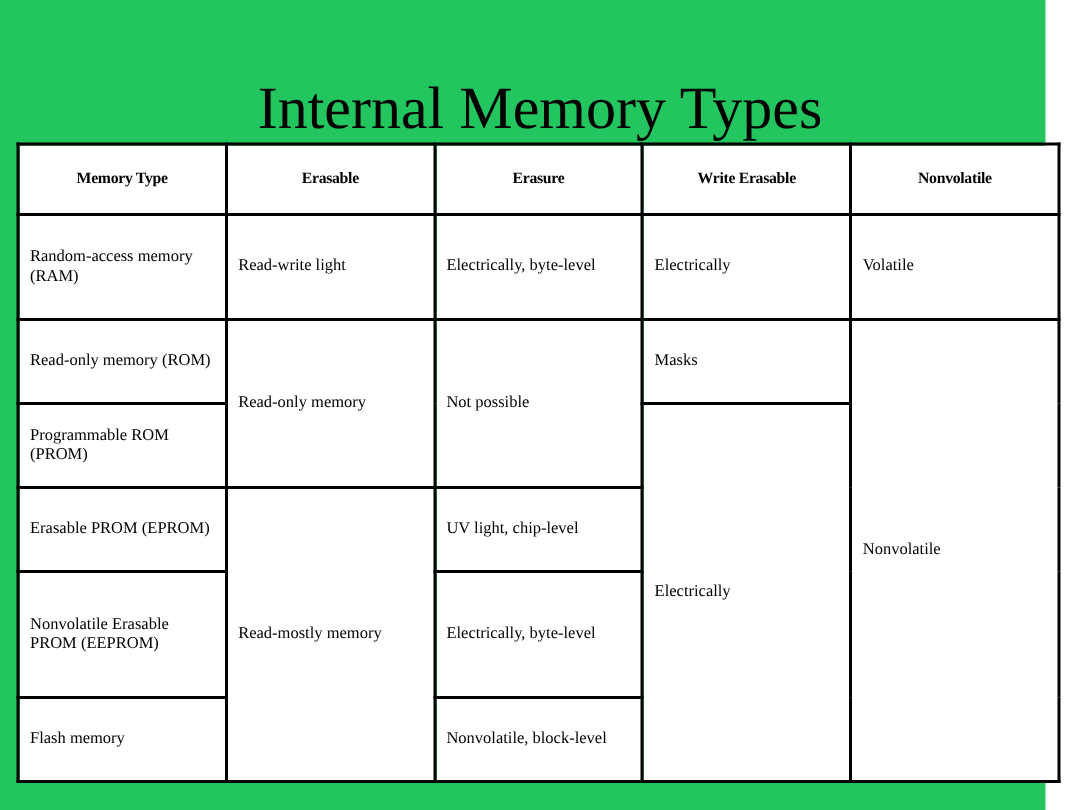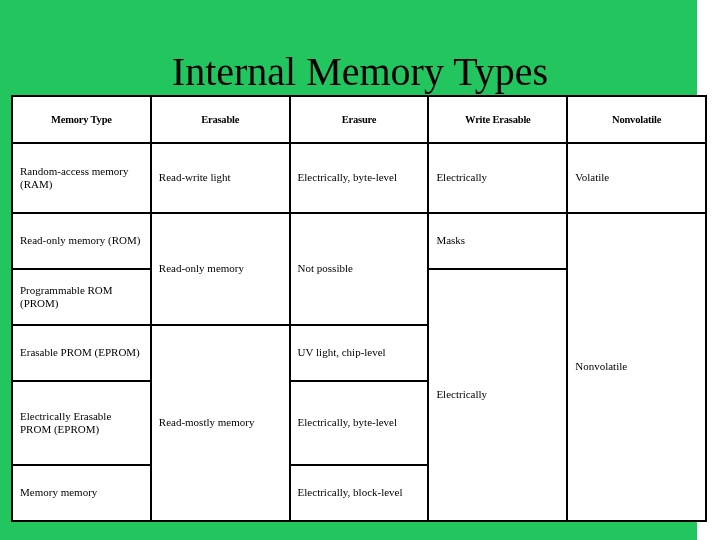--- a/index.html
+++ b/index.html
@@ -137,26 +137,26 @@
           <td rowspan="4">Electrically</td>
         </tr>
 
         <tr class="r-eprom">
           <td>Erasable PROM (EPROM)</td>
           <td rowspan="3">Read-mostly memory</td>
           <td>UV light, chip-level</td>
         </tr>
 
         <tr class="r-eeprom">
-          <td>Electrically Erasable PROM (EPROM)</td>
+          <td>Nonvolatile Erasable PROM (EEPROM)</td>
           <td>Electrically, byte-level</td>
         </tr>
 
         <tr class="r-flash">
-          <td>Memory memory</td>
-          <td>Electrically, block-level</td>
+          <td>Flash memory</td>
+          <td>Nonvolatile, block-level</td>
         </tr>
 
       </tbody>
     </table>
   </div>
 
 </div>
 
 </body></html>

